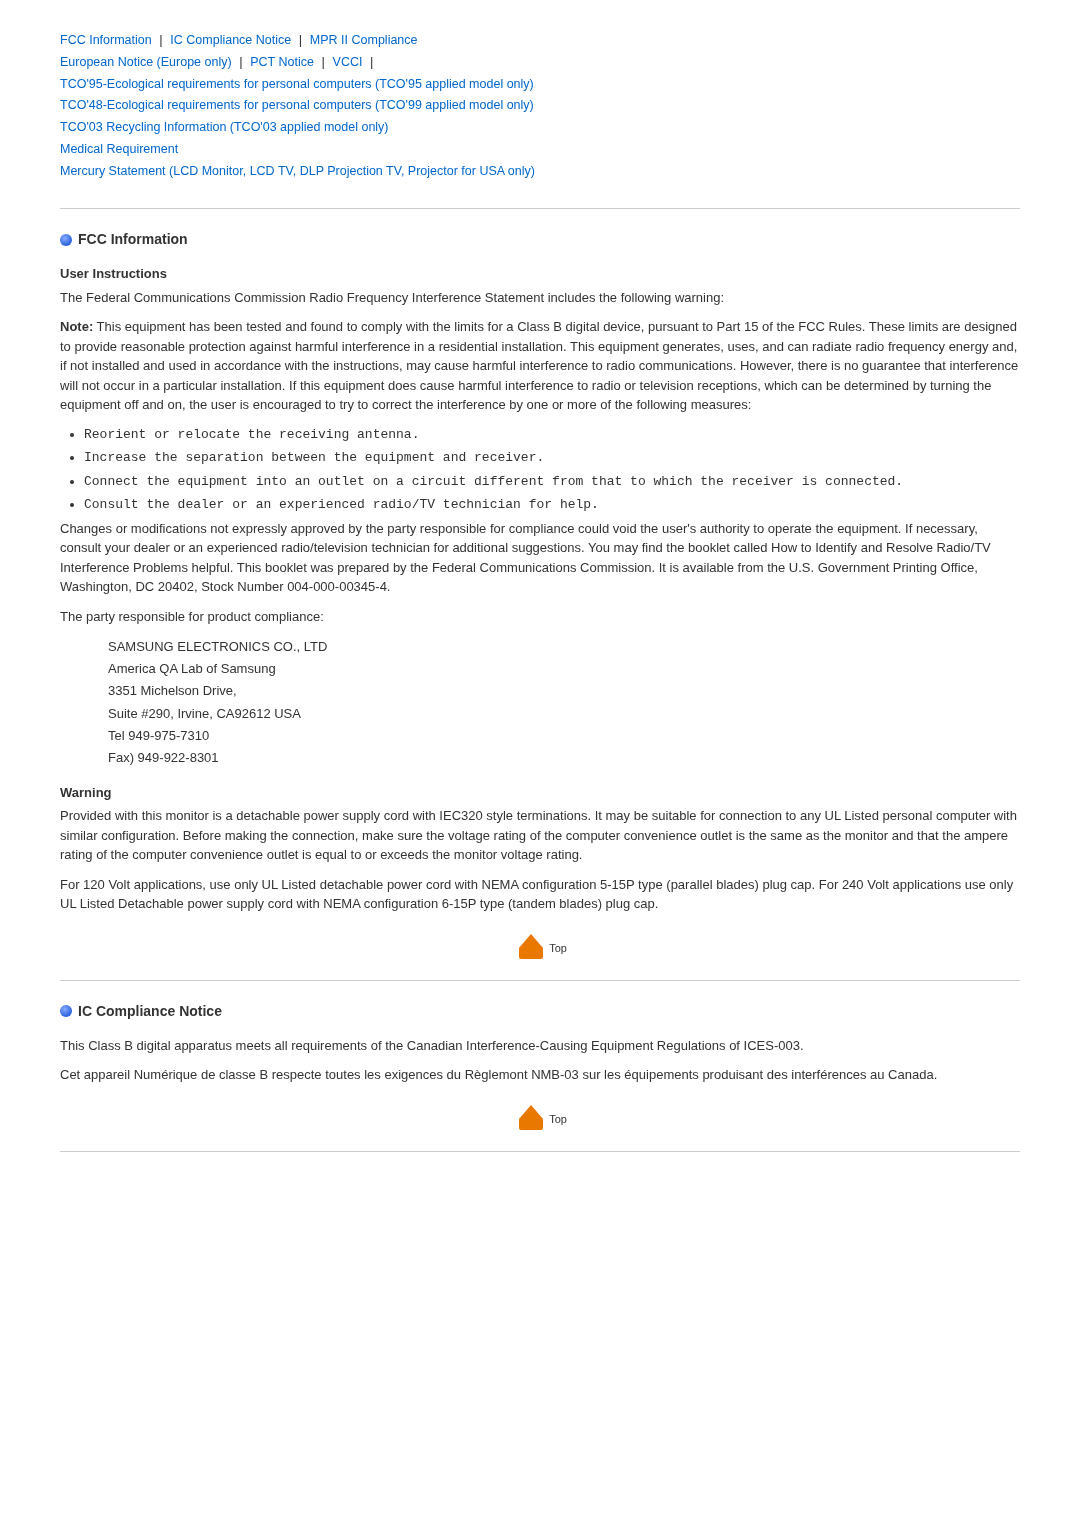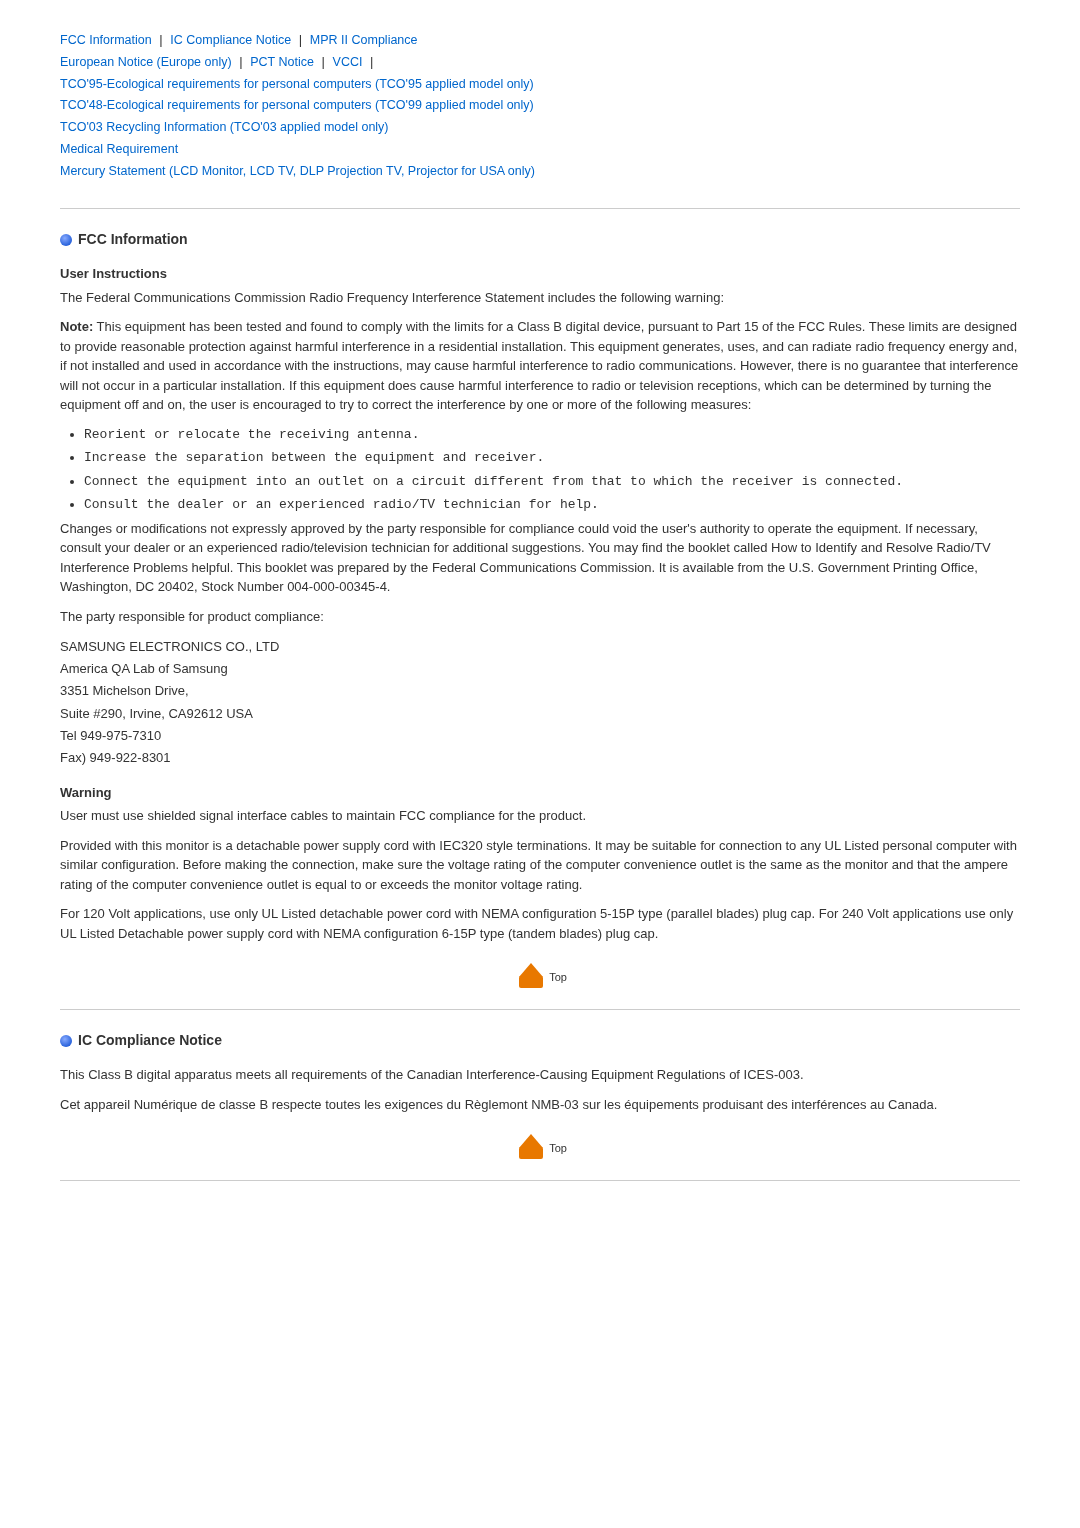--- a/index.html
+++ b/index.html
@@ -69,20 +69,21 @@
       padding-left: 24px;
       margin-bottom: 4px;
       font-family: Liberation Mono, monospace;
     }
     ul.bullet-list li {
       margin-bottom: 4px;
     }
     .address-block {
       margin-bottom: 10px;
       line-height: 1.7;
+      margin-left: 48px;
     }
     .top-btn {
       display: flex;
       justify-content: center;
       margin: 18px 0 10px 0;
     }
     .top-btn-inner {
       display: flex;
       flex-direction: row;
       align-items: center;
@@ -155,21 +156,20 @@
     <div class="address-block">
       <span style="white-space: pre-line;">SAMSUNG ELECTRONICS CO., LTD
 America QA Lab of Samsung
 3351 Michelson Drive,
 Suite #290, Irvine, CA92612 USA
 Tel 949-975-7310
 Fax) 949-922-8301</span>
     </div>
 
     <div class="sub-heading">Warning</div>
-    <p>User must use shielded signal interface cables to maintain FCC compliance for the product.</p>
     <p>Provided with this monitor is a detachable power supply cord with IEC320 style terminations. It may be suitable for connection to any UL Listed personal computer with similar configuration. Before making the connection, make sure the voltage rating of the computer convenience outlet is the same as the monitor and that the ampere rating of the computer convenience outlet is equal to or exceeds the monitor voltage rating.</p>
     <p>For 120 Volt applications, use only UL Listed detachable power cord with NEMA configuration 5-15P type (parallel blades) plug cap. For 240 Volt applications use only UL Listed Detachable power supply cord with NEMA configuration 6-15P type (tandem blades) plug cap.</p>
 
     <div class="top-btn">
       <div class="top-btn-inner">
         <div style="position:relative; width:36px; height:32px;">
           <svg width="36" height="32" viewBox="0 0 36 32">
             <rect x="6" y="15" width="24" height="12" rx="2" fill="#e87800"></rect>
             <polygon points="18,2 6,16 30,16" fill="#e87800"></polygon>
           </svg>

